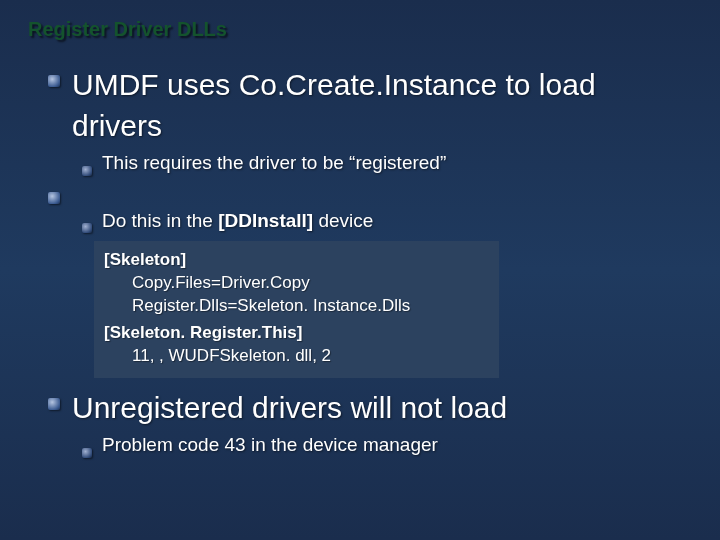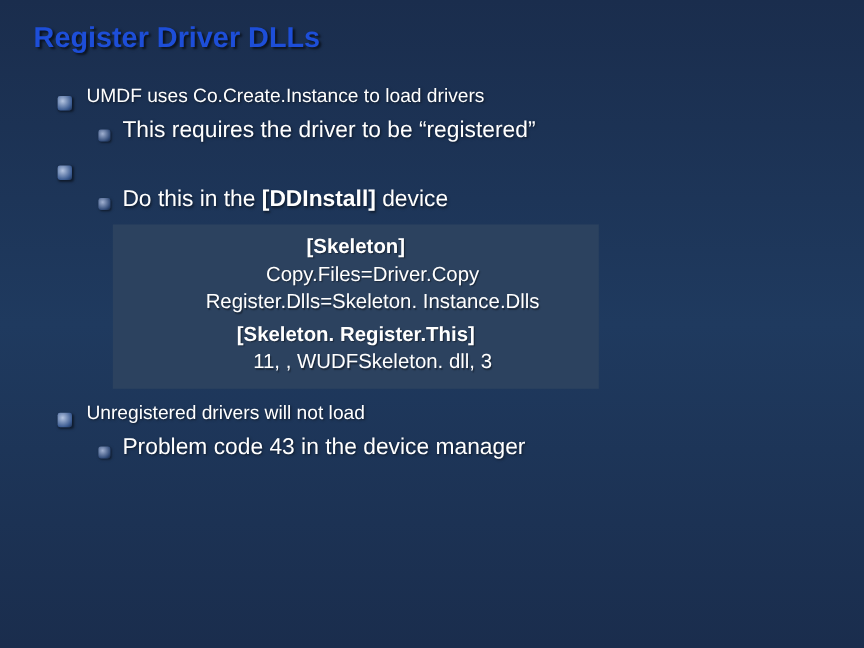--- a/index.html
+++ b/index.html
@@ -10,23 +10,23 @@
     background: linear-gradient(180deg, #1a2d4d 0%, #1f3a5f 50%, #1a2d4d 100%);
     font-family: Arial, Helvetica, sans-serif;
     color: #ffffff;
     overflow: hidden;
   }
   .slide {
     padding: 18px 28px 20px 28px;
     box-sizing: border-box;
   }
   .title {
-    font-size: 24px;
+    font-size: 20px;
     font-weight: bold;
-    color: #1d4ed8;
+    color: #14532d;
     text-shadow: 2px 2px 2px rgba(0,0,0,0.6);
     margin-bottom: 24px;
   }
   ul {
     list-style: none;
     margin: 0;
     padding: 0;
   }
   .level1 > li {
     margin-bottom: 6px;
@@ -40,30 +40,30 @@
     width: 12px;
     height: 12px;
     background: radial-gradient(circle at 35% 35%, #b4c4e0 0%, #3a5a90 70%, #1a2d4d 100%);
     border-radius: 2px;
     margin-top: 10px;
     margin-right: 12px;
     flex: 0 0 auto;
     box-shadow: 1px 1px 2px rgba(0,0,0,0.5);
   }
   .level1 .t1 {
-    font-size: 16px;
+    font-size: 30px;
     line-height: 1.35;
     text-shadow: 1px 1px 2px rgba(0,0,0,0.5);
   }
   .level2 {
     margin-top: 4px;
   }
   .level2 > li > .row {
     display: flex;
-    align-items: center;
+    align-items: flex-end;
     padding-left: 54px;
   }
   .level2 .b2 {
     width: 10px;
     height: 10px;
     background: radial-gradient(circle at 35% 35%, #a0b0d0 0%, #304a78 70%, #152238 100%);
     border-radius: 2px;
     margin-top: 8px;
     margin-right: 10px;
     flex: 0 0 auto;
@@ -76,21 +76,20 @@
   }
   .codebox {
     margin: 8px 0 10px 66px;
     width: 405px;
     background: #2c425f;
     padding: 8px 10px 10px 10px;
     box-sizing: border-box;
     font-size: 17px;
     line-height: 1.35;
     text-shadow: 1px 1px 1px rgba(0,0,0,0.4);
-    text-align: center;
   }
   .codebox .sec {
     font-weight: bold;
   }
   .codebox .ind {
     padding-left: 28px;
     display: block;
   }
   .codebox .gap {
     height: 4px;
@@ -133,21 +132,21 @@
           </div>
         </li>
       </ul>
 
       <div class="codebox">
         <div class="sec">[Skeleton]</div>
         <span class="ind">Copy.Files=Driver.Copy</span>
         <span class="ind">Register.Dlls=Skeleton. Instance.Dlls</span>
         <div class="gap"></div>
         <div class="sec">[Skeleton. Register.This]</div>
-        <span class="ind">11, , WUDFSkeleton. dll, 3</span>
+        <span class="ind">11, , WUDFSkeleton. dll, 2</span>
       </div>
     </li>
 
     <li>
       <div class="row">
         <div class="b1"></div>
         <div class="t1">Unregistered drivers will not load</div>
       </div>
       <ul class="level2">
         <li>

